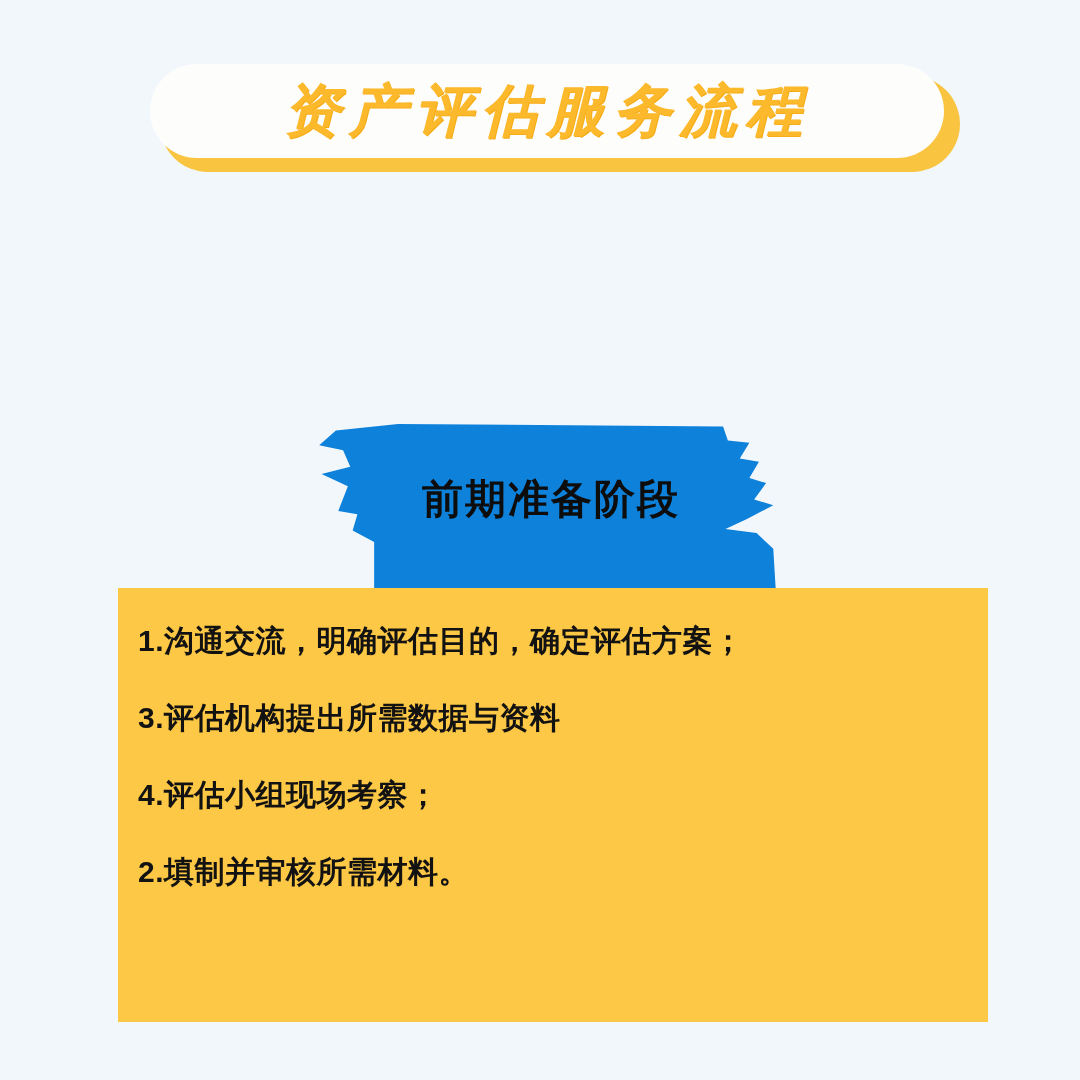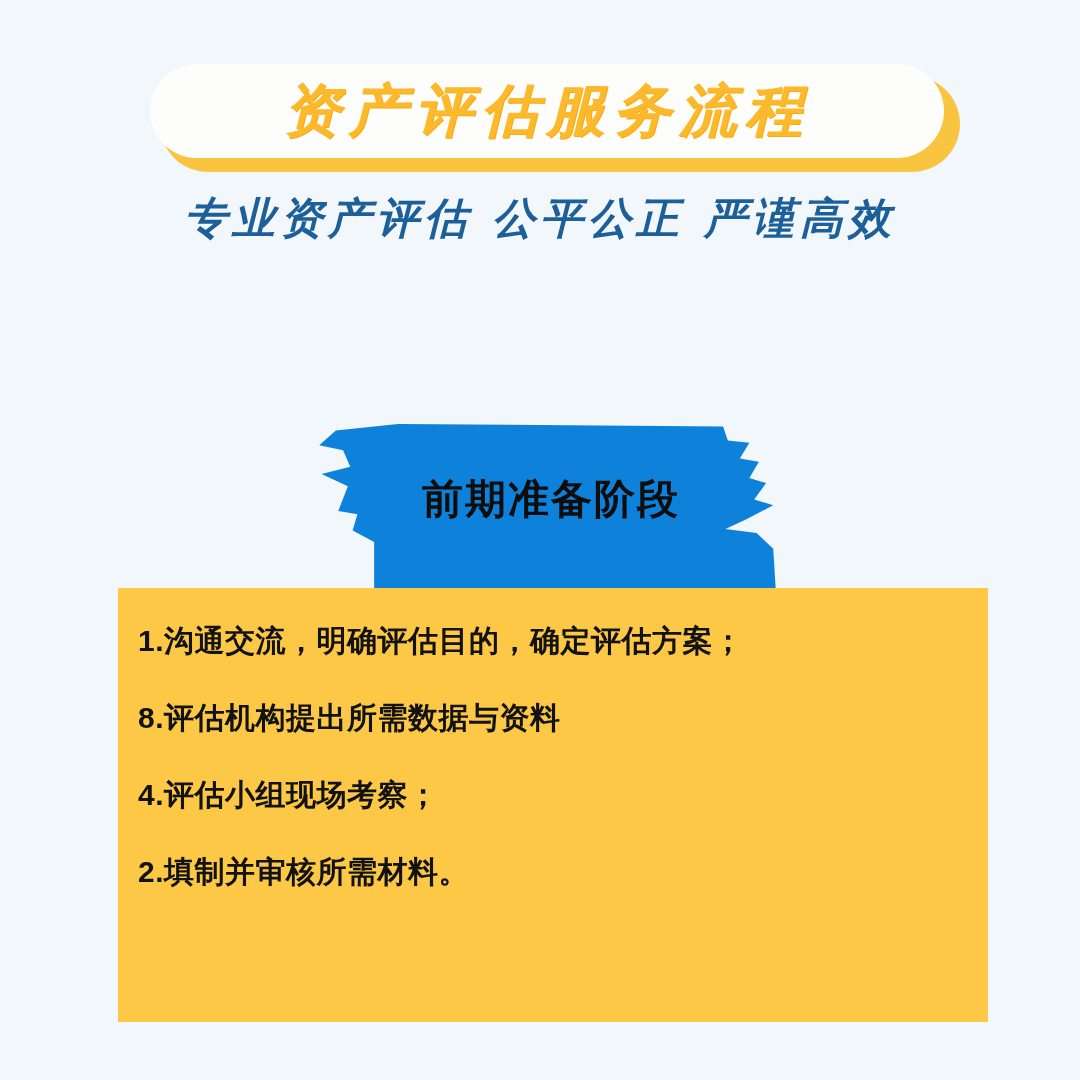--- a/index.html
+++ b/index.html
@@ -226,30 +226,29 @@
 <body>
 
 <div id="poster">
 
   <div class="title-wrap">
     <div class="title-shadow"></div>
     <div class="title-pill"></div>
     <div class="title-text">资产评估服务流程</div>
   </div>
 
-  <div class="subtitle">专业资产评估 公平公正 严谨高效</div>
 
 
   <div class="stage-banner">
     <div class="stage-shape"></div>
     <div class="stage-label">前期准备阶段</div>
   </div>
 
   <div class="content-card">
     <ul class="step-list">
       <li class="step-item">1.沟通交流，明确评估目的，确定评估方案；</li>
-      <li class="step-item">8.评估机构提出所需数据与资料</li>
+      <li class="step-item">3.评估机构提出所需数据与资料</li>
       <li class="step-item">4.评估小组现场考察；</li>
       <li class="step-item">2.填制并审核所需材料。</li>
     </ul>
   </div>
 
 </div>
 
 </body></html>

